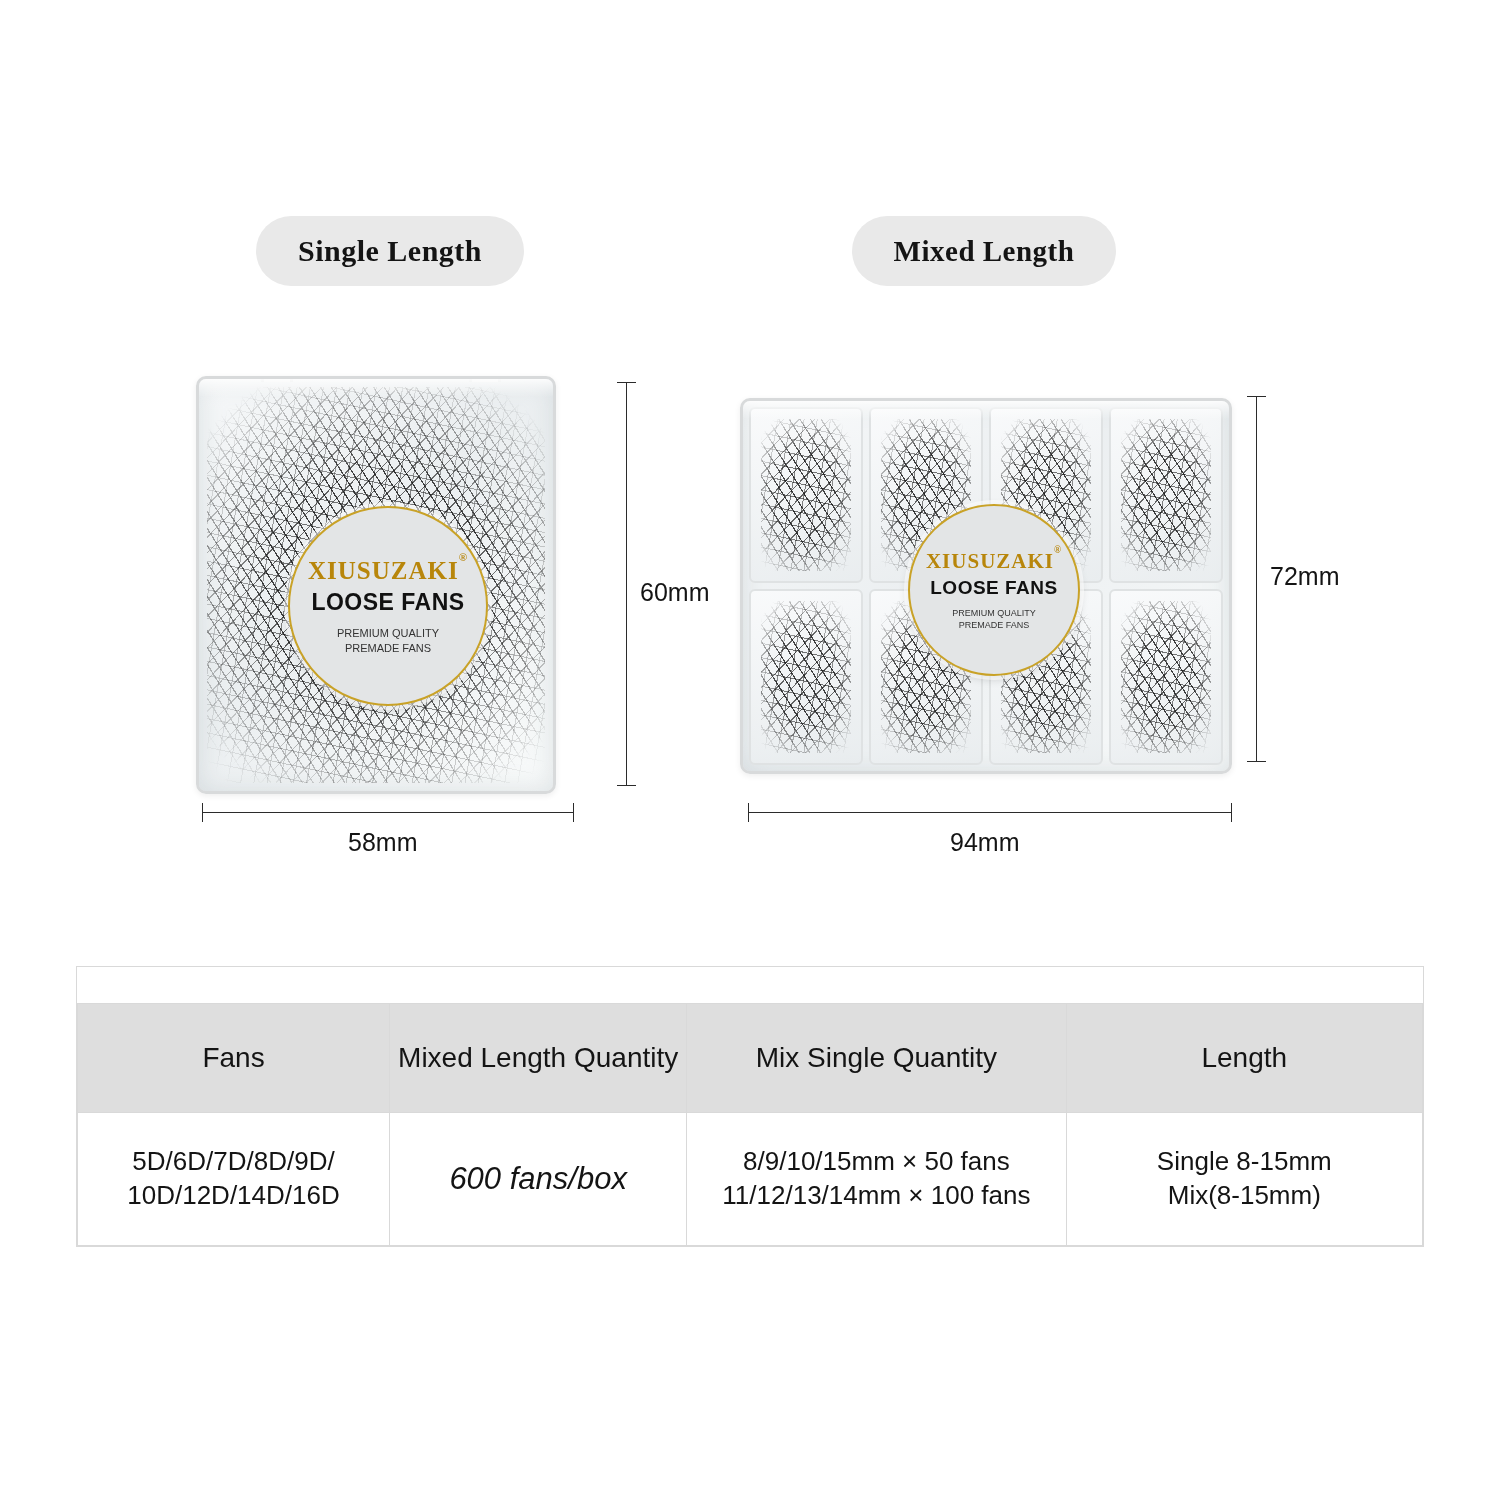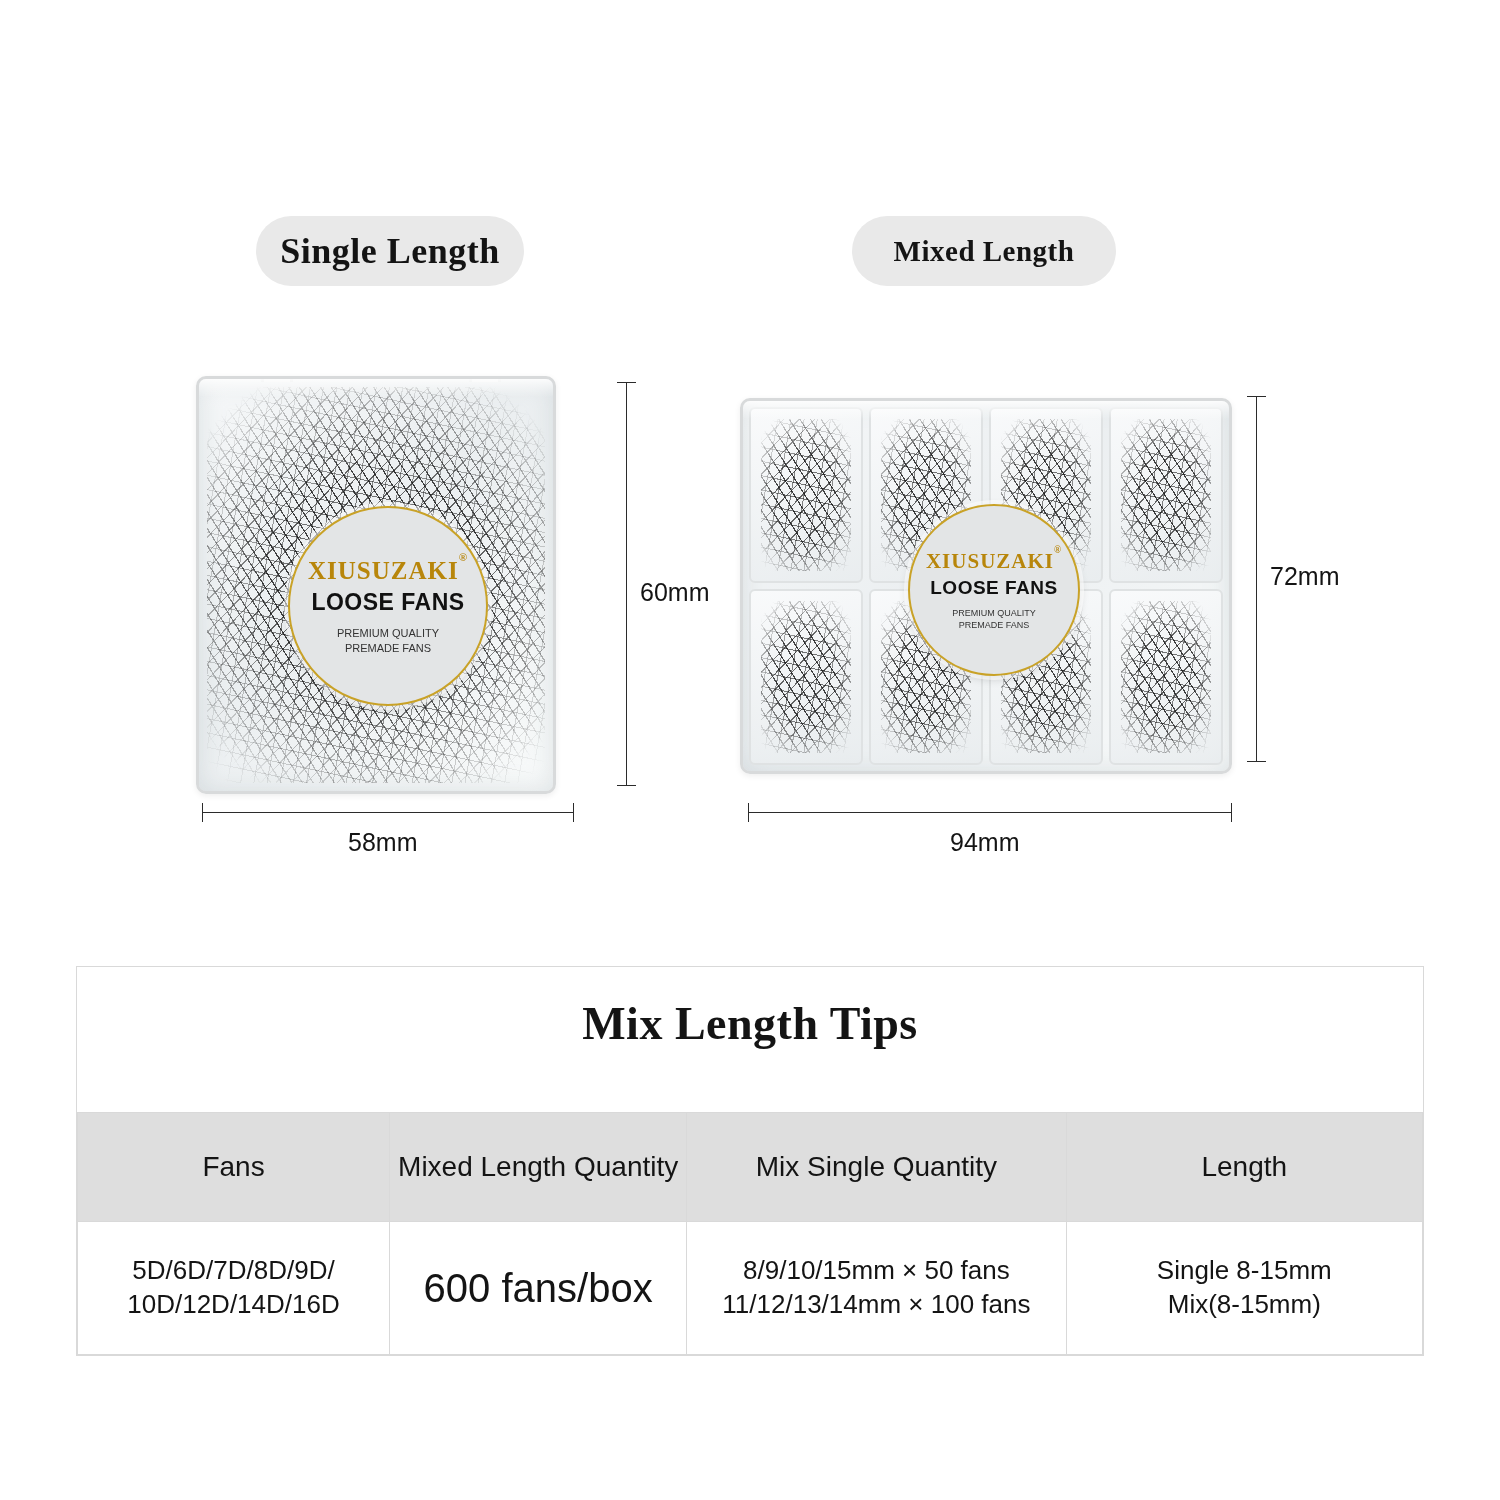--- a/index.html
+++ b/index.html
@@ -26,21 +26,21 @@
     justify-content: center;
     font-family: "Liberation Serif", serif;
     font-weight: bold;
     letter-spacing: 0.5px;
   }
   #badge-single {
     left: 256px;
     top: 216px;
     width: 268px;
     height: 70px;
-    font-size: 36px;
+    font-size: 30px;
   }
   #badge-mixed {
     left: 852px;
     top: 216px;
     width: 264px;
     height: 70px;
     font-size: 29px;
   }
 
   
@@ -274,21 +274,21 @@
     line-height: 1.22;
     padding: 6px 8px;
   }
   tbody td {
     background: #ffffff;
     font-size: 26px;
     height: 108px;
     line-height: 1.3;
     padding: 12px 10px;
   }
-  td.big { font-size: 40px; }
+  td.big { font-size: 31px; font-style: italic; }
   col.c1 { width: 23.2%; }
   col.c2 { width: 22.1%; }
   col.c3 { width: 28.2%; }
   col.c4 { width: 26.5%; }
 </style>
 </head>
 <body>
 
 <div class="badge" id="badge-single">
   <span>Single Length</span>
@@ -362,21 +362,20 @@
   </div>
 </div>
 
 <div class="dim-v" style="left:1256px; top:396px; height:366px;"></div>
 <div class="dim-label" style="left:1270px; top:562px;">72mm</div>
 
 <div class="dim-h" style="left:748px; top:812px; width:484px;"></div>
 <div class="dim-label" style="left:950px; top:828px;">94mm</div>
 
 <div id="tips-table">
-  <div id="tips-title">Mix Length Tips</div>
   <table>
     <colgroup>
       <col class="c1">
         <col class="c2">
         <col class="c3">
         <col class="c4">
     </colgroup>
     <thead>
       <tr>
         <th>Fans</th>

